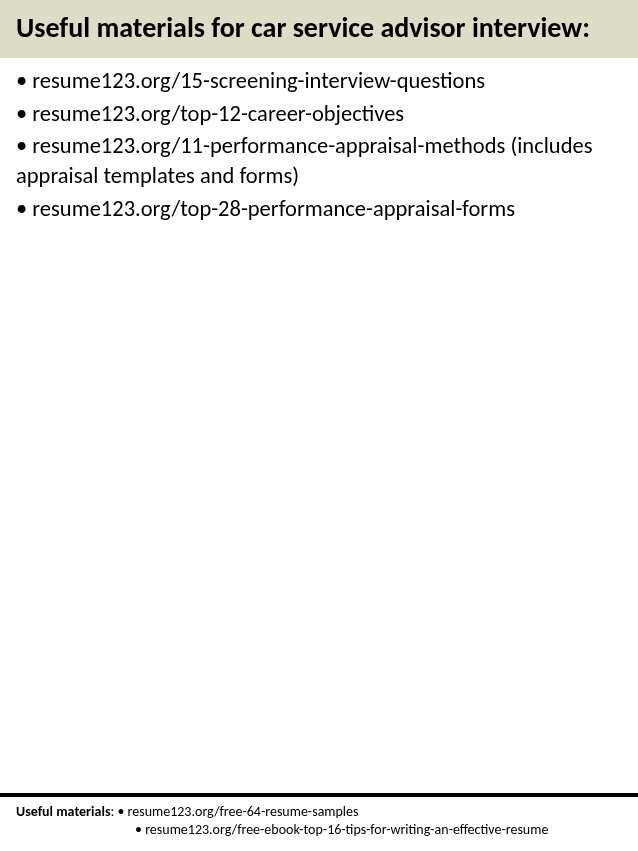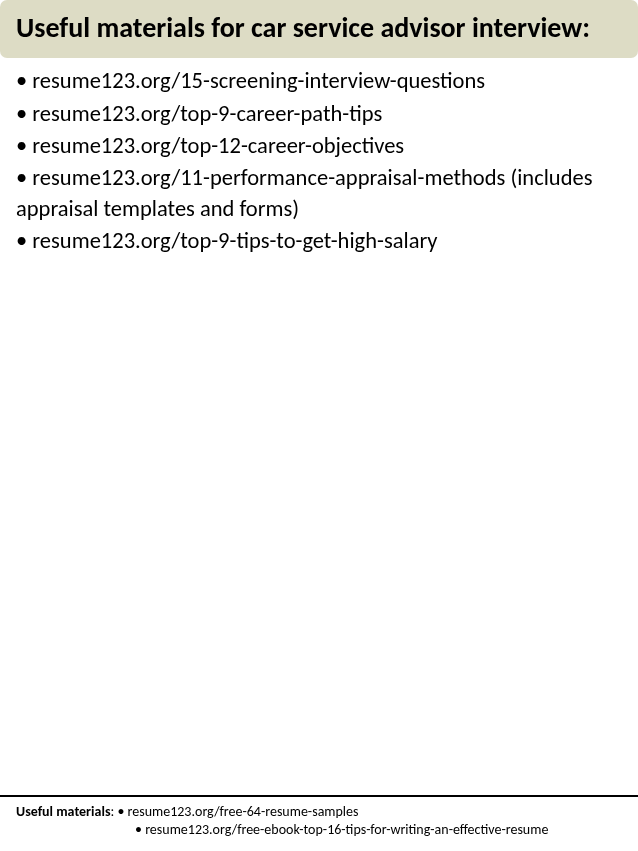--- a/index.html
+++ b/index.html
@@ -11,40 +11,39 @@
       width: 638px;
       height: 851px;
       background: #ffffff;
       font-family: Calibri, Arial, sans-serif;
       display: flex;
       flex-direction: column;
     }
     .header {
       background: #dddcc5;
       padding: 12px 16px 14px 16px;
-      border-radius: 7px;
     }
     .header h1 {
       font-size: 28px;
       font-weight: bold;
       color: #000;
       line-height: 1.15;
     }
     .content {
       flex: 1;
       padding: 8px 32px 0 16px;
     }
     .item {
       font-size: 22.5px;
       color: #000;
       line-height: 1.35;
       margin-bottom: 2px;
     }
     .footer {
-      border-top: 2px solid #000000;
+      border-top: 4px solid #000000;
       padding: 6px 16px 12px 16px;
       font-size: 14px;
       color: #000;
     }
     .footer-line1 {
       line-height: 1.3;
     }
     .footer-line2 {
       padding-left: 119px;
       line-height: 1.3;
@@ -55,24 +54,23 @@
   </style>
 </head>
 <body>
 
 <div class="header">
   <h1>Useful materials for car service advisor interview:</h1>
 </div>
 
 <div class="content">
   <div class="item">• resume123.org/15-screening-interview-questions</div>
-  <div class="item">• resume123.org/top-9-career-path-tips</div>
   <div class="item">• resume123.org/top-12-career-objectives</div>
   <div class="item">• resume123.org/11-performance-appraisal-methods (includes appraisal templates and forms)</div>
-  <div class="item">• resume123.org/top-9-tips-to-get-high-salary</div>
+  <div class="item">• resume123.org/top-28-performance-appraisal-forms</div>
 </div>
 
 <div class="footer">
   <div class="footer-line1">
     <span class="footer-label">Useful materials</span><span>: </span><span>• resume123.org/free-64-resume-samples</span>
   </div>
   <div class="footer-line2">
     <span>• resume123.org/free-ebook-top-16-tips-for-writing-an-effective-resume</span>
   </div>
 </div>

